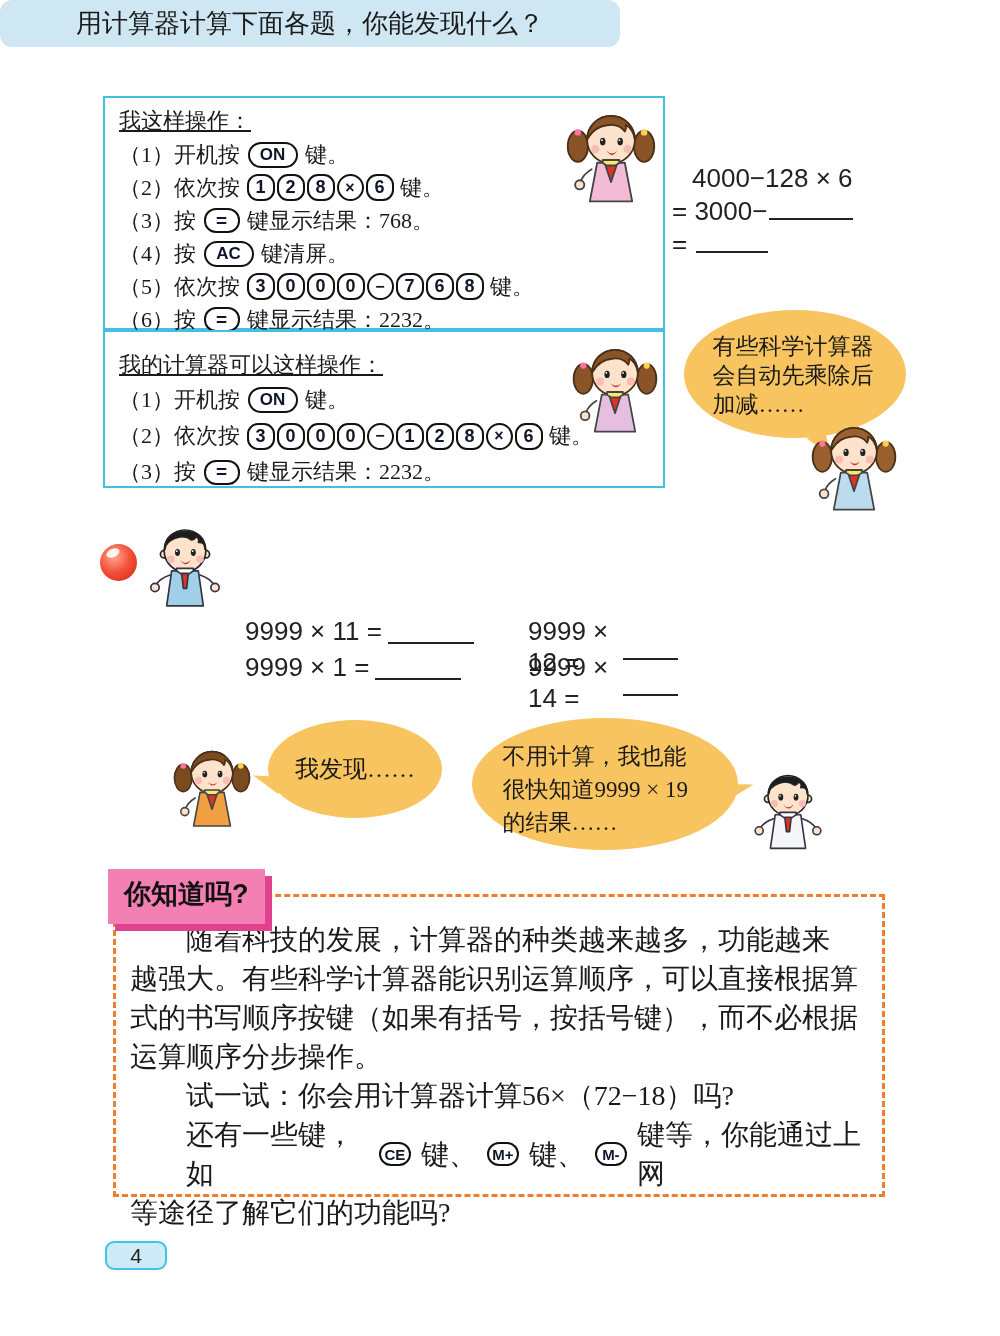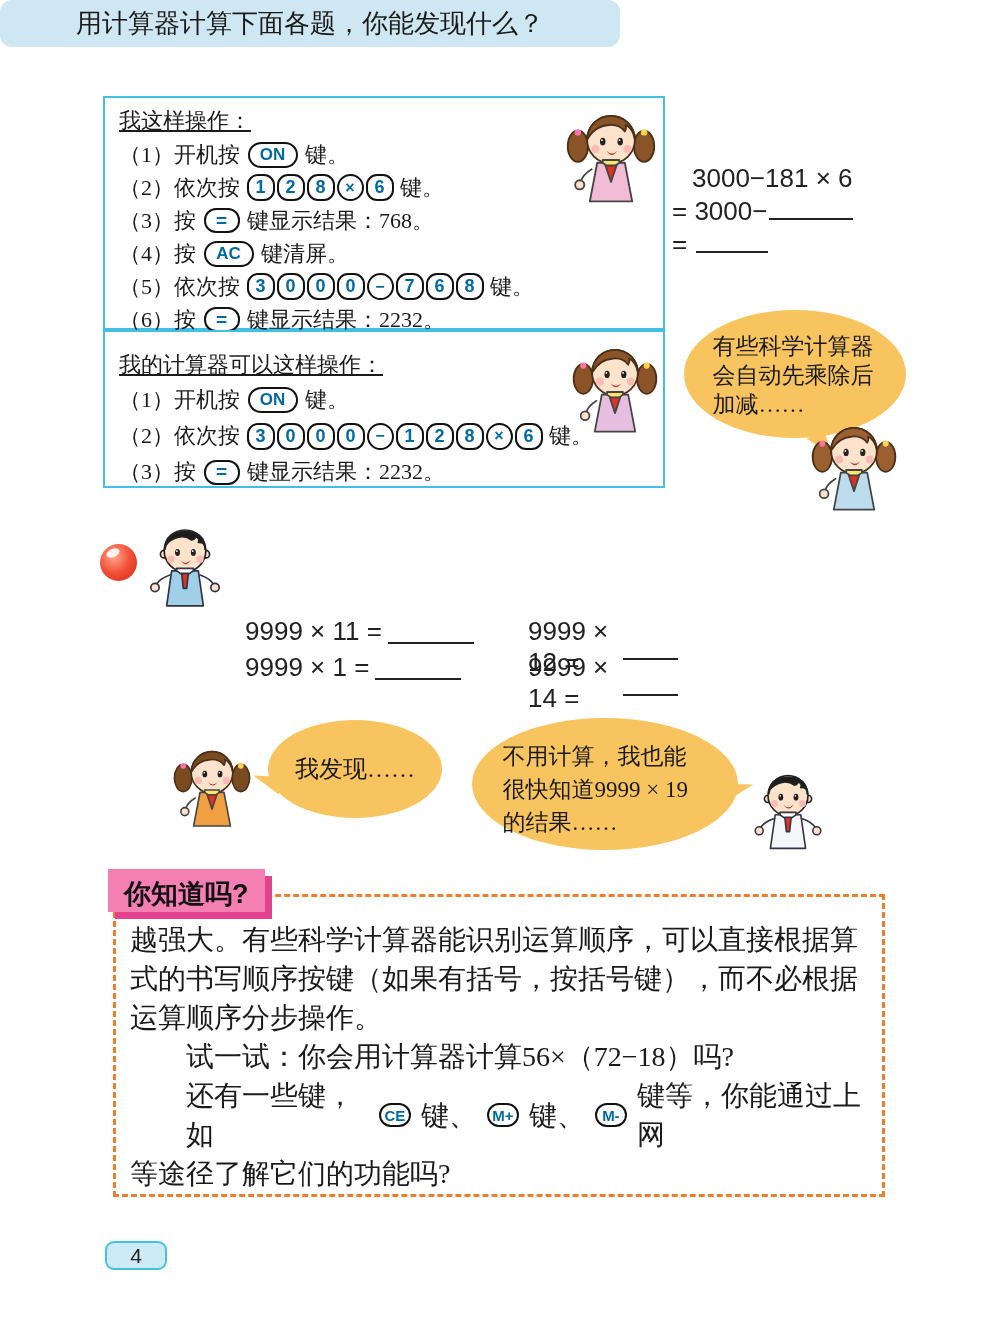--- a/index.html
+++ b/index.html
@@ -10,21 +10,21 @@
   .stepbox{position:absolute;left:103px;width:562px;border:2px solid #41bfe5;box-sizing:border-box;
            background:#fff;padding:8px 14px 0 14px;}
   #box1{top:96px;height:234px;}
   #box2{top:330px;height:158px;padding-top:18px;}
   .stepbox .bx-title{font-size:22px;height:32px;line-height:30px;text-decoration:underline;}
   .line{display:flex;align-items:center;height:33px;white-space:pre;font-size:22px;}
   #box2 .line{height:36px;}
 
   
   .k{display:inline-flex;align-items:center;justify-content:center;border:2.5px solid #111;background:#fff;
-     font-family:"Liberation Sans","DejaVu Sans",sans-serif;font-weight:bold;color:#0369a1;box-sizing:border-box;}
+     font-family:"Liberation Sans","DejaVu Sans",sans-serif;font-weight:bold;color:#0f172a;box-sizing:border-box;}
   .k.key{min-width:28px;height:27px;border-radius:11px;font-size:18px;margin:0 1px;}
   .k.round{width:27px;height:27px;border-radius:50%;font-size:16px;margin:0 1px;}
   .k.pill{min-width:50px;height:26px;border-radius:13px;font-size:17px;margin:0 2px;padding:0 6px;}
   .k.eq{min-width:36px;height:25px;border-radius:12px;font-size:19px;font-weight:900;margin:0 2px;}
   .k.kpill{min-width:32px;height:24px;border-radius:12px;font-size:15px;margin:0 10px;padding:0 4px;
            vertical-align:middle;border-width:2px;}
 
   
   #expr{position:absolute;left:672px;top:162px;font-family:"Liberation Sans","DejaVu Sans",sans-serif;
         font-size:26px;line-height:33px;color:#222;}
@@ -70,21 +70,21 @@
   #red-ball{position:absolute;left:100px;top:544px;width:37px;height:37px;border-radius:50%;
       background:radial-gradient(circle at 38% 34%,#ff9d85 6%,#f25039 48%,#d92c12 92%);}
   #red-ball::after{content:"";position:absolute;left:6px;top:5px;width:14px;height:8px;border-radius:50%;
       background:rgba(255,255,255,.9);transform:rotate(-24deg);}
 
   
   #know-box{position:absolute;left:113px;top:894px;width:772px;height:303px;border:3px dashed #ee7d2e;
       box-sizing:border-box;}
   #know-label{position:absolute;left:108px;top:869px;background:#f47fb3;color:#111;
       font-family:"Liberation Sans","DejaVu Sans",sans-serif;font-weight:bold;font-size:27px;
-      padding:7px 16px 0 16px;box-shadow:7px 7px 0 0 #e2418d;z-index:2;}
+      padding:7px 16px 12px 16px;box-shadow:7px 7px 0 0 #e2418d;z-index:2;}
   #know-text{position:absolute;left:130px;top:920px;width:742px;font-size:28px;line-height:39px;}
   #know-text .kline{white-space:pre-wrap;}
   #know-text .indent{text-indent:2em;}
 
   
   #page-badge{position:absolute;left:105px;top:1241px;width:62px;height:29px;background:#cdeaf7;
       border:2px solid #44c0e6;border-radius:9px;display:flex;align-items:center;justify-content:center;
       font-family:"Liberation Sans","DejaVu Sans",sans-serif;font-size:21px;color:#222;box-sizing:border-box;}
 
   
@@ -163,21 +163,21 @@
     <div class="bx-title">我的计算器可以这样操作：</div>
     <div class="line">（1）开机按 <span class="k pill">ON</span> 键。</div>
     <div class="line">（2）依次按 <span class="k key">3</span><span class="k key">0</span><span class="k key">0</span><span class="k key">0</span><span class="k round">−</span><span class="k key">1</span><span class="k key">2</span><span class="k key">8</span><span class="k round">×</span><span class="k key">6</span> 键。</div>
     <div class="line">（3）按 <span class="k eq">=</span> 键显示结果：2232。</div>
     <svg class="char" style="right:4px;top:6px;--coat:#e6bfe0;--hair:#8b5328" width="88" height="108">
         <use href="#sym-girl"></use>
       </svg>
   </div>
 
   <div id="expr">
-    <div class="ind">3000−181 × 6</div>
+    <div class="ind">4000−128 × 6</div>
     <div><span>= 3000−</span><span class="blank"></span></div>
     <div><span>= </span><span class="blank" style="width:72px"></span></div>
   </div>
 
   <div id="bubble-science" class="bubble ellipse">
     <div class="btxt">有些科学计算器会自动先乘除后加减……</div>
     <div class="tail"></div>
   </div>
   <svg class="char" style="left:810px;top:416px;--coat:#bcdcee;--hair:#9a6030" width="88" height="108">
       <use href="#sym-girl"></use>
@@ -224,20 +224,21 @@
     <div class="btxt">不用计算，我也能很快知道9999 × 19 的结果……</div>
     <div class="tail"></div>
   </div>
   <svg class="char" style="left:748px;top:758px;--coat:#f4f6f8" width="80" height="112">
       <use href="#sym-boy"></use>
     </svg>
 
   <div id="know-label">你知道吗?</div>
   <div id="know-box"></div>
   <div id="know-text">
+    <div class="kline indent">随着科技的发展，计算器的种类越来越多，功能越来</div>
     <div class="kline">越强大。有些科学计算器能识别运算顺序，可以直接根据算</div>
     <div class="kline">式的书写顺序按键（如果有括号，按括号键），而不必根据</div>
     <div class="kline">运算顺序分步操作。</div>
     <div class="kline indent">试一试：你会用计算器计算56×（72−18）吗?</div>
     <div class="kline indent" style="display:flex;align-items:center;text-indent:0;padding-left:2em;">还有一些键，如<span class="k kpill">CE</span>键、<span class="k kpill">M+</span>键、<span class="k kpill">M-</span>键等，你能通过上网</div>
     <div class="kline">等途径了解它们的功能吗?</div>
   </div>
 
   <div id="page-badge">
     <span>4</span>

